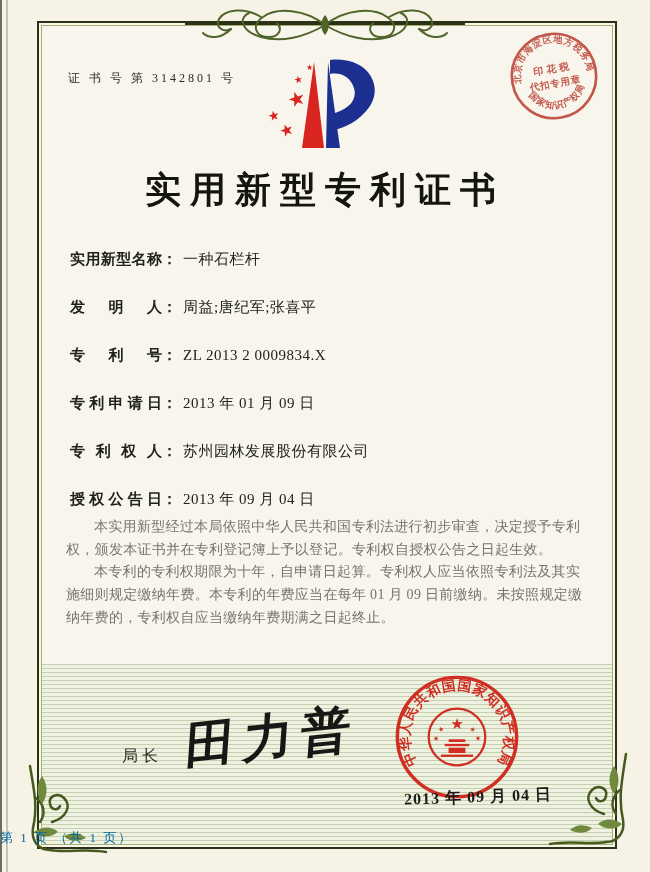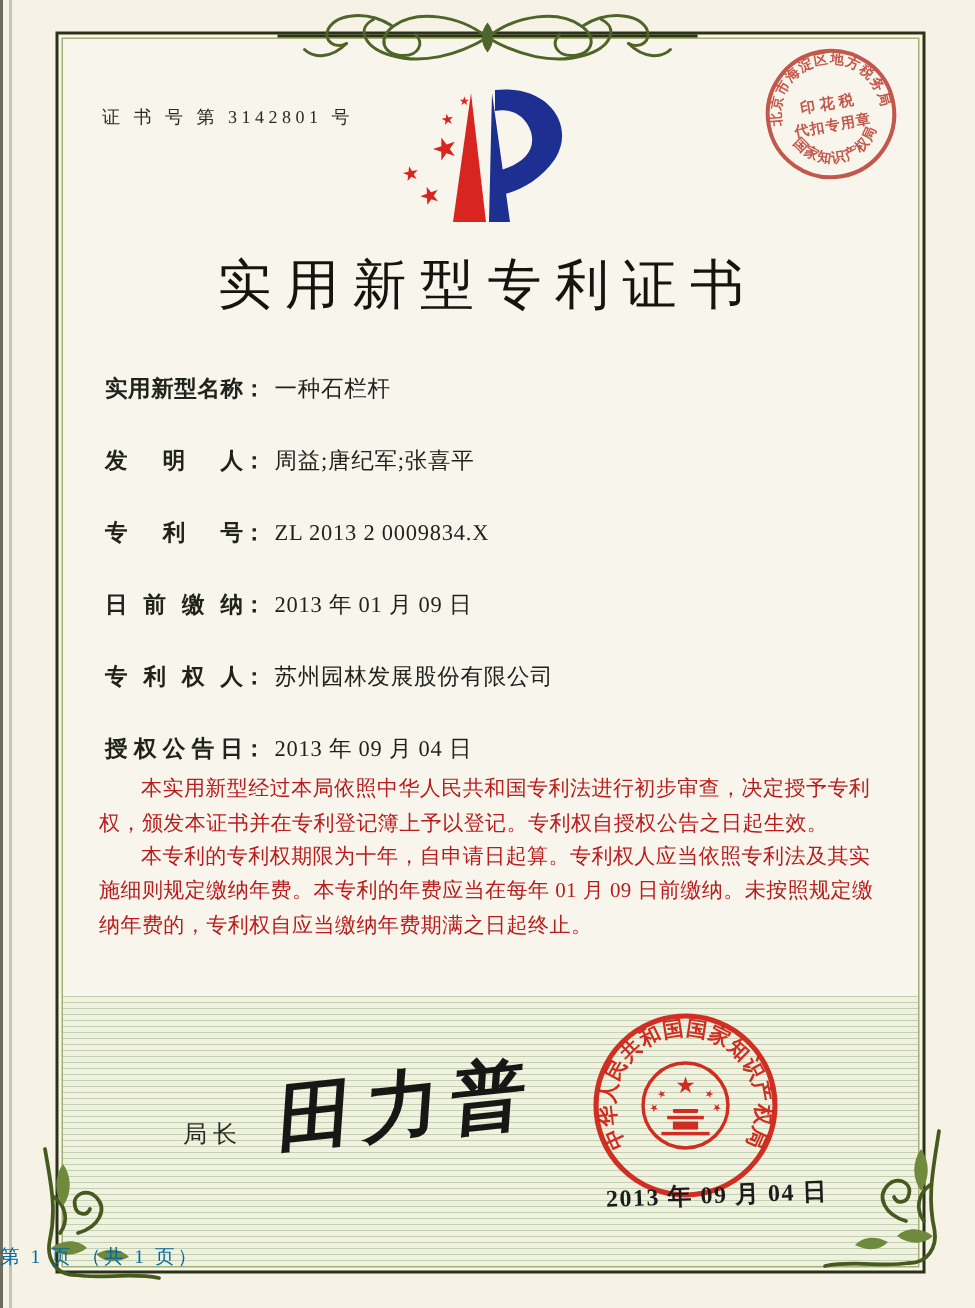--- a/index.html
+++ b/index.html
@@ -36,36 +36,36 @@
   .flourish-br{position:absolute;right:16px;top:748px;width:100px;height:112px;z-index:2;transform:scaleX(-1);}
 
   .cert-no{position:absolute;left:68px;top:70px;font-size:12px;letter-spacing:3px;color:#2a2a24;z-index:2;}
 
   .tax-stamp{position:absolute;left:508px;top:30px;width:92px;height:92px;transform:rotate(-10deg);opacity:.92;z-index:2;}
 
   .logo{position:absolute;left:266px;top:58px;width:124px;height:96px;z-index:2;}
 
   .title{
     position:absolute;left:0;right:0;top:166px;text-align:center;
-    font-size:36px;font-weight:normal;letter-spacing:9px;color:#15150f;z-index:2;
+    font-size:36px;font-weight:bold;letter-spacing:9px;color:#15150f;z-index:2;
   }
 
   .fields{position:absolute;left:70px;top:250px;width:500px;z-index:2;}
   .field-row{height:48px;font-size:15px;white-space:nowrap;}
   .field-label{
     display:inline-block;width:92px;text-align:justify;text-align-last:justify;
     -moz-text-align-last:justify;font-weight:700;color:#20231c;vertical-align:top;
   }
   .field-colon{font-weight:600;}
   .field-value{margin-left:6px;letter-spacing:.5px;color:#20231c;margin-top:44px;}
 
   .body-text{position:absolute;left:66px;right:60px;top:516px;z-index:2;}
   .body-text p{
     margin:0;font-size:14px;line-height:1.62;text-indent:2em;
-    color:#b91c1c;letter-spacing:.3px;
+    color:#737373;letter-spacing:.3px;
   }
 
   .sig-title{position:absolute;left:122px;top:746px;font-size:16px;letter-spacing:4px;color:#2a2a24;z-index:2;}
   .sig-name{
     position:absolute;left:185px;top:704px;font-size:50px;font-weight:bold;
     font-family:"DejaVu Sans","Liberation Sans",sans-serif;
     transform:rotate(-6deg) skewX(-10deg);letter-spacing:8px;color:#171715;z-index:2;
   }
 
   .sipo-seal{position:absolute;left:392px;top:672px;width:130px;height:130px;z-index:2;}
@@ -172,21 +172,21 @@
     <div class="field-row">
       <span class="field-label">实用新型名称</span><span class="field-colon">：</span><span class="field-value">一种石栏杆</span>
     </div>
     <div class="field-row">
       <span class="field-label">发明人</span><span class="field-colon">：</span><span class="field-value">周益;唐纪军;张喜平</span>
     </div>
     <div class="field-row">
       <span class="field-label">专利号</span><span class="field-colon">：</span><span class="field-value">ZL 2013 2 0009834.X</span>
     </div>
     <div class="field-row">
-      <span class="field-label">日前缴纳</span><span class="field-colon">：</span><span class="field-value">2013 年 01 月 09 日</span>
+      <span class="field-label">专利申请日</span><span class="field-colon">：</span><span class="field-value">2013 年 01 月 09 日</span>
     </div>
     <div class="field-row">
       <span class="field-label">专利权人</span><span class="field-colon">：</span><span class="field-value">苏州园林发展股份有限公司</span>
     </div>
     <div class="field-row">
       <span class="field-label">授权公告日</span><span class="field-colon">：</span><span class="field-value">2013 年 09 月 04 日</span>
     </div>
   </div>
 
   <div class="body-text">

